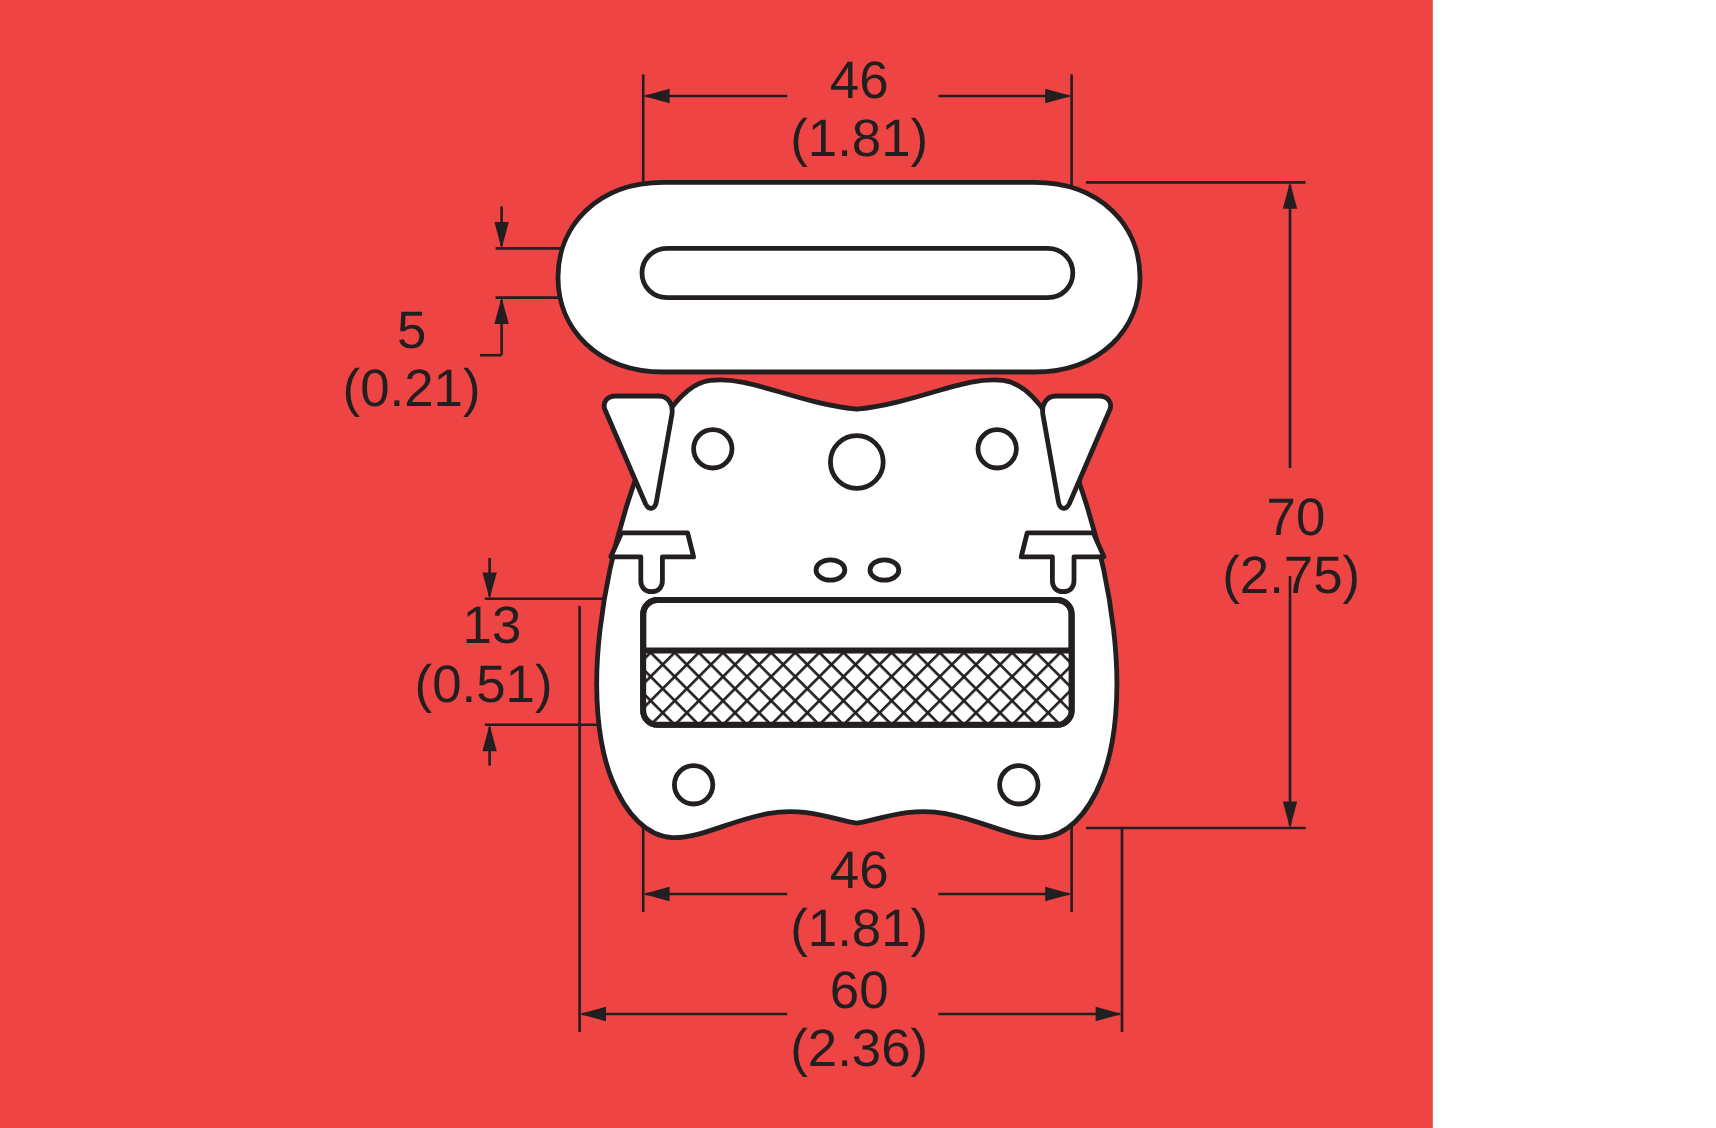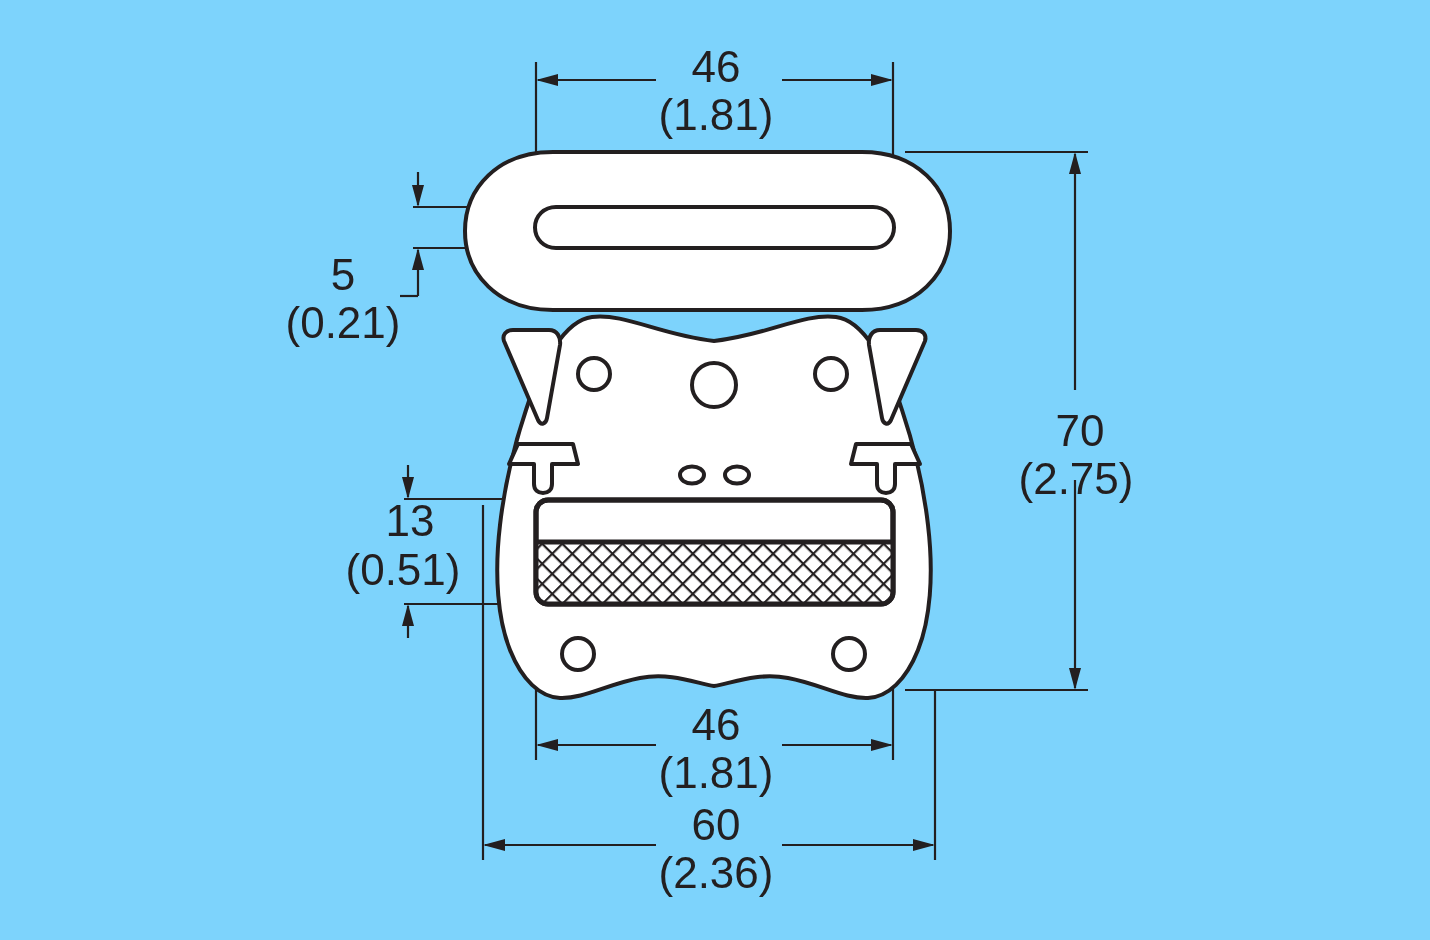--- a/index.html
+++ b/index.html
@@ -9,23 +9,23 @@
     background: #ffffff;
   }
   body {
     width: 1430px;
     height: 940px;
     font-family: "Liberation Sans", sans-serif;
     overflow: hidden;
   }
   #drawing-root {
     position: relative;
-    width: 1430px;
+    width: 1194px;
     height: 940px;
-    background: #7dd3fc;
+    background: #ef4444;
   }
   svg#drawing-svg {
     display: block;
     width: 1430px;
     height: 940px;
   }
   .part-outline {
     fill: #ffffff;
     stroke: #231f20;
     stroke-width: 4;

